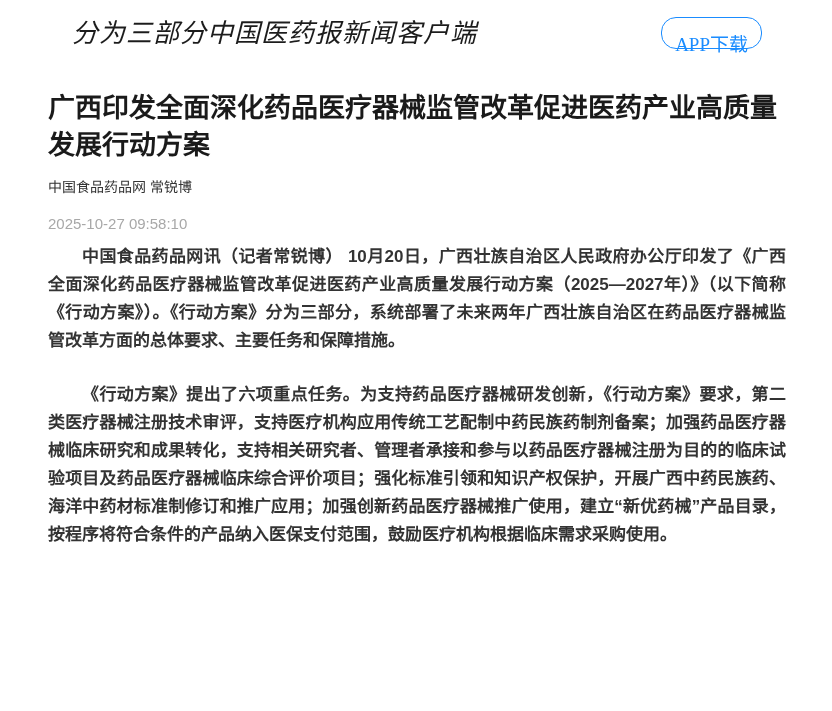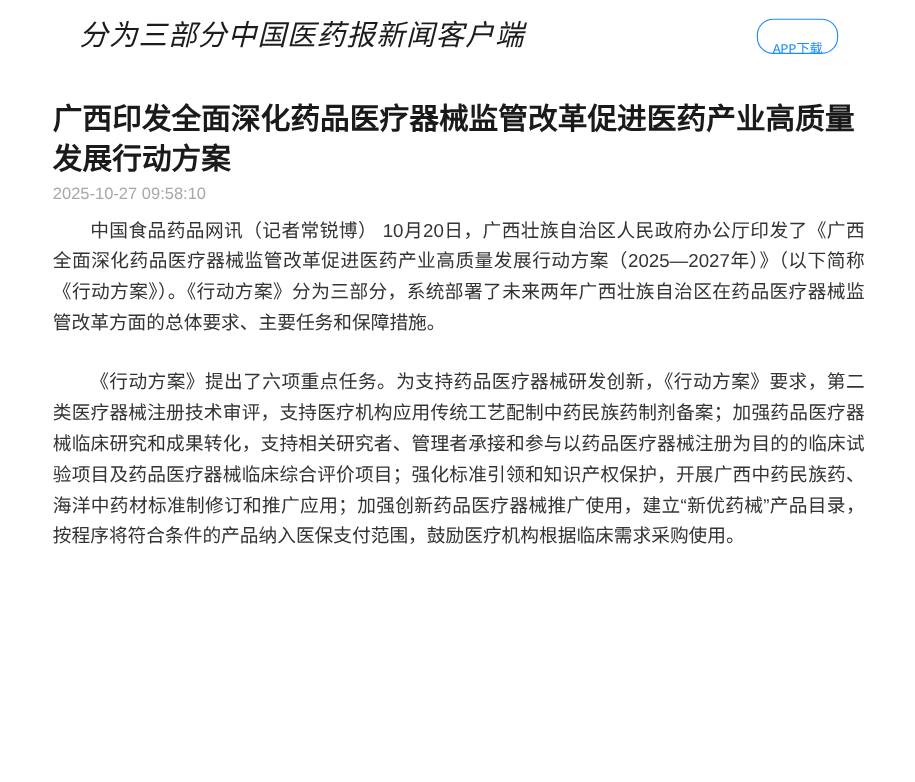--- a/index.html
+++ b/index.html
@@ -37,26 +37,26 @@
     letter-spacing: 1px;
     white-space: nowrap;
   }
   .brand .brand-secondary { }
   .app-btn {
     display: inline-block;
     background: var(--background);
     border: 1.5px solid var(--accent_blue);
     color: var(--accent_blue);
     border-radius: 15px;
-    font-size: 12px;
+    font-size: 19px;
     line-height: 24px;
     padding: 15px 13px;
     height: 27px;
     cursor: pointer;
-    font-family: Liberation Mono, monospace;
+    font-family: Liberation Serif, serif;
     white-space: nowrap;
   }
   
   .article {
     width: 738px;
     margin: 0 auto 0 48px;
   }
   .article-title {
     margin-top: 40px;
     font-size: 27px;
@@ -65,26 +65,26 @@
     color: var(--title_text);
     letter-spacing: 0px;
   }
   .byline {
     margin-top: 14px;
     font-size: 14px;
     line-height: 18px;
     color: var(--body_text);
   }
   .timestamp {
-    margin-top: 4px;
+    margin-top: 19px;
     font-size: 15px;
     line-height: 18px;
     color: var(--meta_text);
   }
-  .content { margin-top: 10px; }
+  .content { margin-top: 10px; font-weight: bold; }
   .content p {
     font-size: 17px;
     line-height: 28px;
     color: var(--body_text);
     text-indent: 2em;
     text-align: justify;
     margin-bottom: 26px;
   }
   .content p:last-child { margin-bottom: 0; }
 </style>
@@ -94,20 +94,21 @@
 <div class="header">
   <div class="brand">
     <span class="brand-primary">分为三部分</span><span class="brand-secondary">中国医药报新闻客户端</span>
   </div>
   <button class="app-btn">APP下载</button>
 </div>
 
 <div class="article">
   <h1 class="article-title">广西印发全面深化药品医疗器械监管改革促进医药产业高质量发展行动方案</h1>
 
+  <div class="byline">中国食品药品网 常锐博</div>
 
   <div class="timestamp">2025-10-27 09:58:10</div>
 
   <div class="content">
     <p>中国食品药品网讯（记者常锐博） 10月20日，广西壮族自治区人民政府办公厅印发了《广西全面深化药品医疗器械监管改革促进医药产业高质量发展行动方案（2025—2027年）》（以下简称《行动方案》）。《行动方案》分为三部分，系统部署了未来两年广西壮族自治区在药品医疗器械监管改革方面的总体要求、主要任务和保障措施。</p>
     <p>《行动方案》提出了六项重点任务。为支持药品医疗器械研发创新，《行动方案》要求，第二类医疗器械注册技术审评，支持医疗机构应用传统工艺配制中药民族药制剂备案；加强药品医疗器械临床研究和成果转化，支持相关研究者、管理者承接和参与以药品医疗器械注册为目的的临床试验项目及药品医疗器械临床综合评价项目；强化标准引领和知识产权保护，开展广西中药民族药、海洋中药材标准制修订和推广应用；加强创新药品医疗器械推广使用，建立“新优药械”产品目录，按程序将符合条件的产品纳入医保支付范围，鼓励医疗机构根据临床需求采购使用。</p>
   </div>
 </div>
 
 </body></html>

